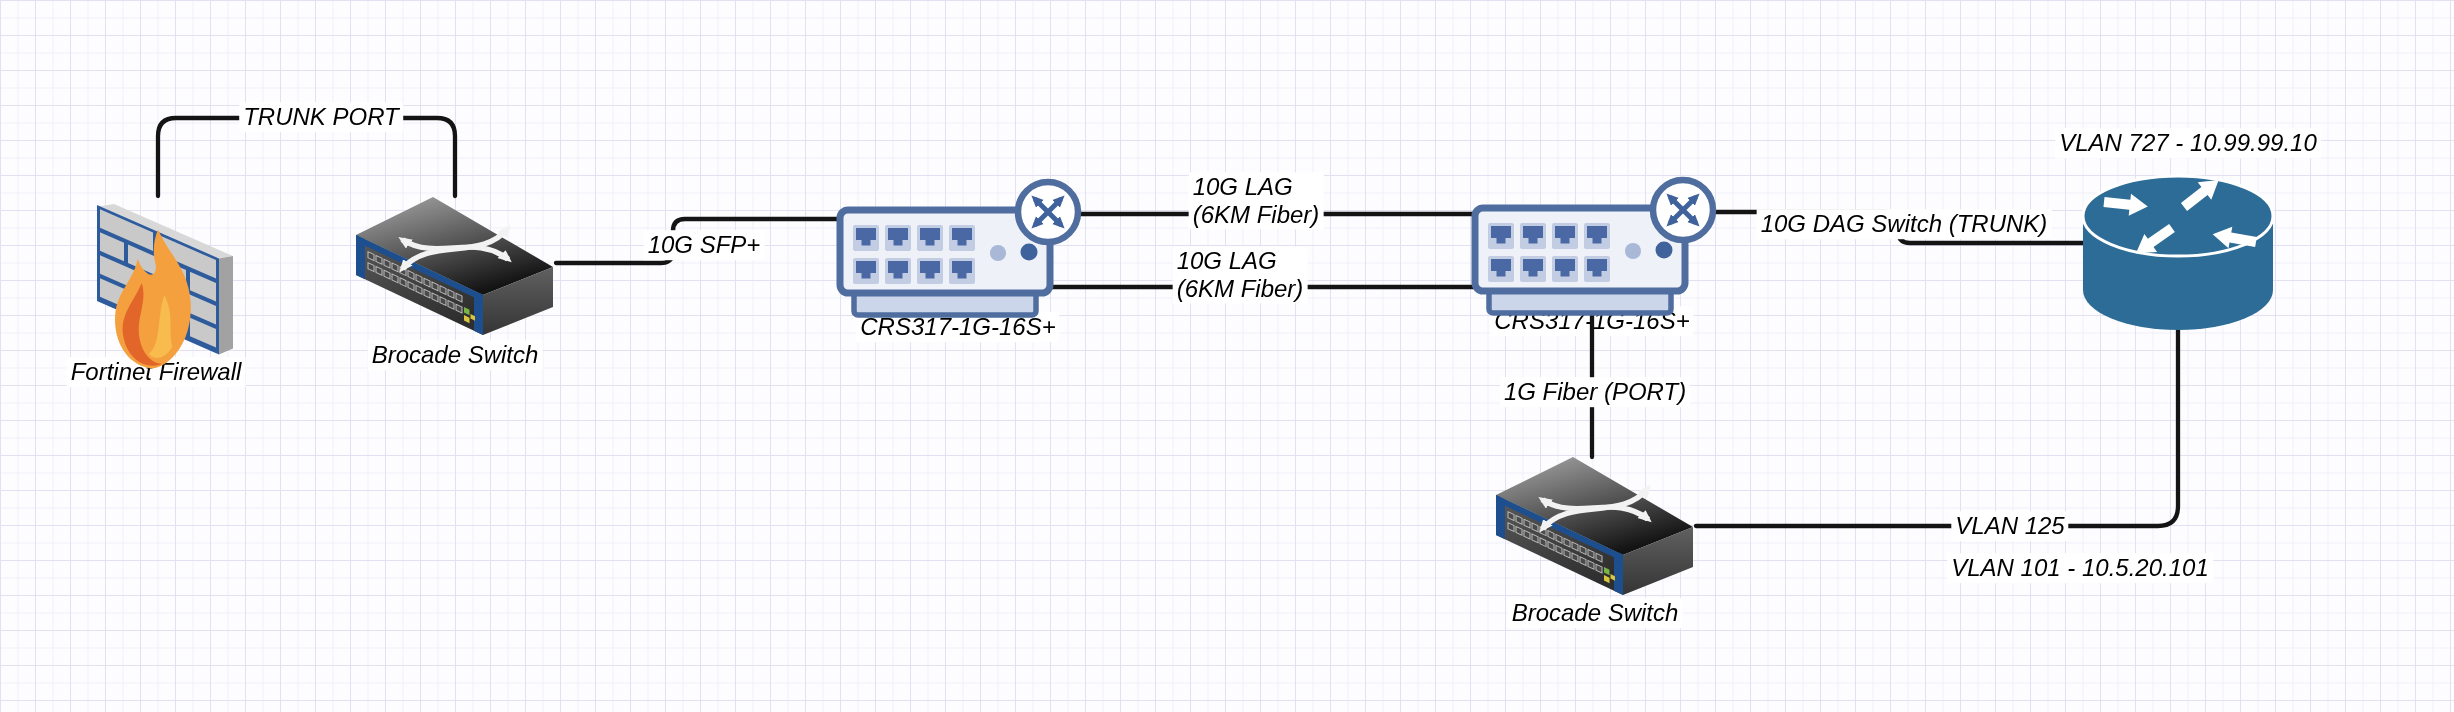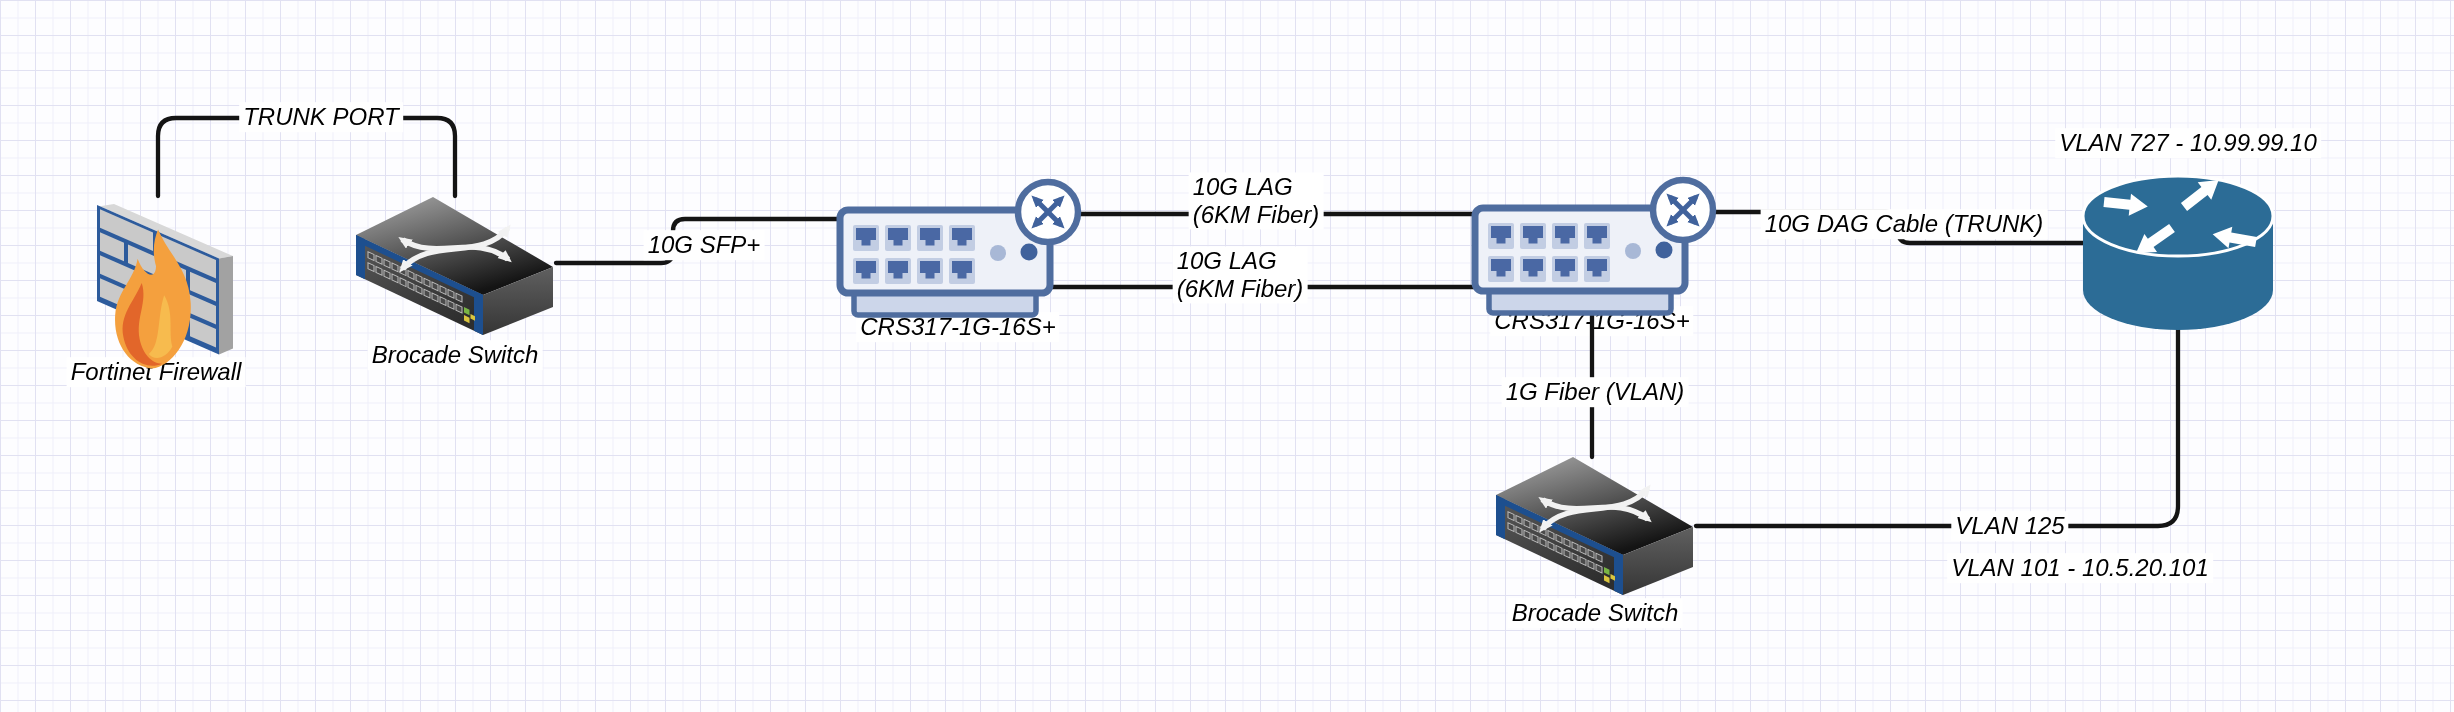--- a/index.html
+++ b/index.html
@@ -204,17 +204,17 @@
     <div class="lbl" style="left:321px;top:117px">TRUNK PORT</div>
     <div class="lbl" style="left:704px;top:245px">10G SFP+</div>
     <div class="lbl" style="left:1256px;top:201px">
       <div>10G LAG</div>
       <div>(6KM Fiber)</div>
     </div>
     <div class="lbl" style="left:1240px;top:275px">
       <div>10G LAG</div>
       <div>(6KM Fiber)</div>
     </div>
-    <div class="lbl" style="left:1904px;top:224px">10G DAG Cable (TRUNK)</div>
-    <div class="lbl" style="left:1595px;top:392px">1G Fiber (VLAN)</div>
+    <div class="lbl" style="left:1904px;top:224px">10G DAG Switch (TRUNK)</div>
+    <div class="lbl" style="left:1595px;top:392px">1G Fiber (PORT)</div>
     <div class="lbl" style="left:2010px;top:526px">VLAN 125</div>
   </div>
 </div>
 
 </body></html>

